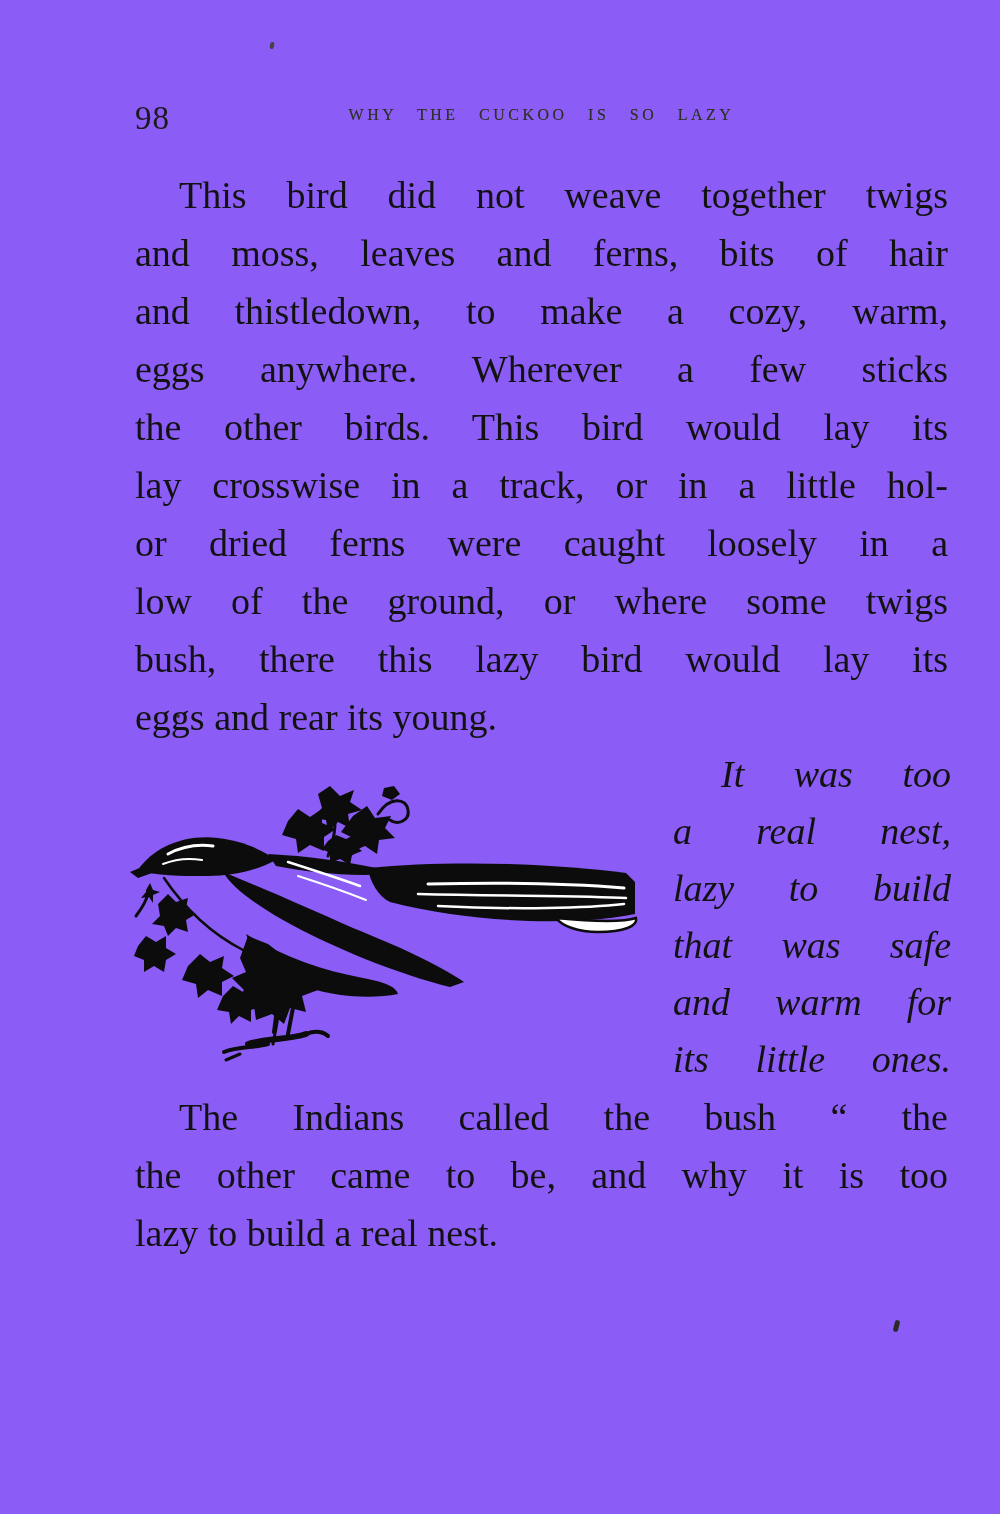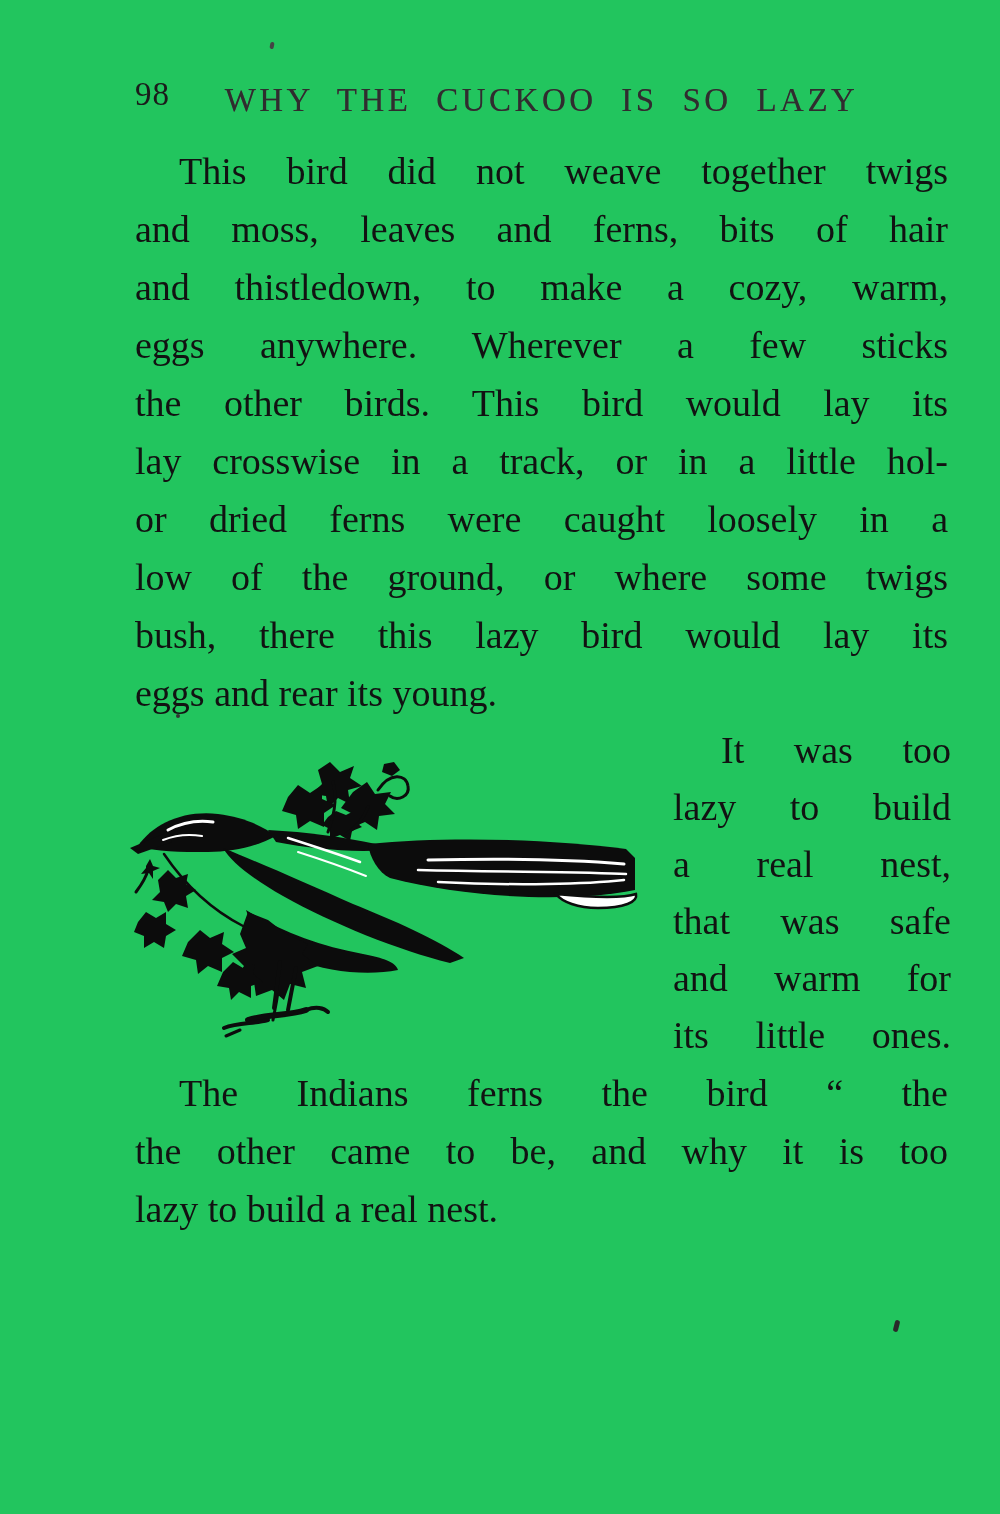--- a/index.html
+++ b/index.html
@@ -1,21 +1,21 @@
 <!DOCTYPE html>
 <html><head>
 <meta charset="utf-8">
 <style>
   * { margin: 0; padding: 0; box-sizing: border-box; }
   html, body { background: #ffffff; }
   .page {
     position: relative;
     width: 1000px;
     height: 1514px;
-    background: #22c55e;
+    background: #8b5cf6;
     overflow: hidden;
     font-family: "Liberation Serif", "DejaVu Serif", serif;
     color: #141414;
   }
   .content {
     position: relative;
     padding: 78px 52px 0 135px; 
   }
   
   .header {
@@ -26,43 +26,45 @@
     position: absolute;
     left: 0;
     top: -2px;
     font-size: 33px;
     letter-spacing: 1px;
     color: #1b1b1b;
   }
   .running-title {
     text-align: center;
     padding-top: 4px;
-    font-size: 33px;
+    font-size: 16px;
     letter-spacing: 3.5px;
     word-spacing: 13px;
     color: #2e2e2e;
     text-shadow: 0 0 0.6px #555;
+    margin-top: 24px;
   }
   
   .para1 { margin-top: 30px; }
   .line {
     font-size: 38px;
     line-height: 58px;
     text-align: justify;
     text-align-last: justify;
     white-space: normal;
     color: #121212;
   }
   .line.endline { text-align-last: left; }
   .line.indent { text-indent: 44px; }
   
   .media-row {
     display: flex;
     align-items: flex-start;
     height: 342px;
+    font-style: italic;
   }
   .illustration {
     width: 545px;
     margin-left: -7px;
     padding-top: 40px;
     flex: none;
   }
   .side-col {
     margin-left: auto;
     width: 278px;
@@ -164,27 +166,27 @@
             <path d="M168,206 L160,248" stroke-width="4"></path>
             <path d="M120,258 C140,252 160,254 178,248" stroke-width="6"></path>
             <path d="M96,266 C110,260 126,262 140,258" stroke-width="4"></path>
             <path d="M178,248 C188,244 196,246 200,250" stroke-width="4"></path>
             <path d="M112,268 L98,274" stroke-width="3"></path>
           </g>
         </svg>
       </div>
       <div class="side-col">
         <div class="line indent">It was too</div>
+        <div class="line">a real nest,</div>
         <div class="line">lazy to build</div>
-        <div class="line">a real nest,</div>
         <div class="line">that was safe</div>
         <div class="line">and warm for</div>
         <div class="line">its little ones.</div>
       </div>
     </div>
 
     <div class="para2">
-      <div class="line indent">The Indians ferns the bird “ the</div>
+      <div class="line indent">The Indians called the bush “ the</div>
       <div class="line">the other came to be, and why it is too</div>
       <div class="line endline">lazy to build a real nest.</div>
     </div>
   </div>
 </div>
 
 </body></html>

